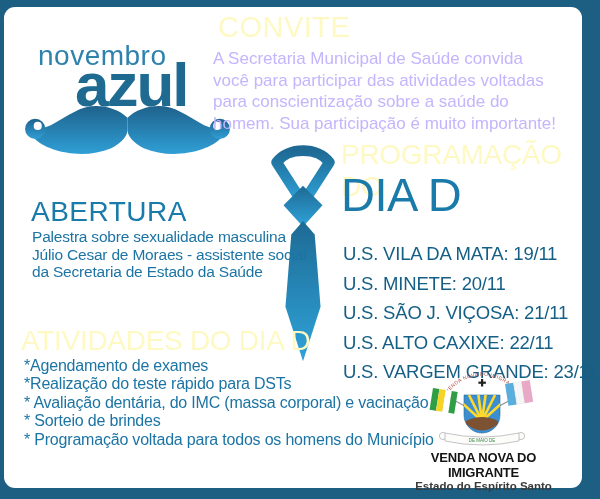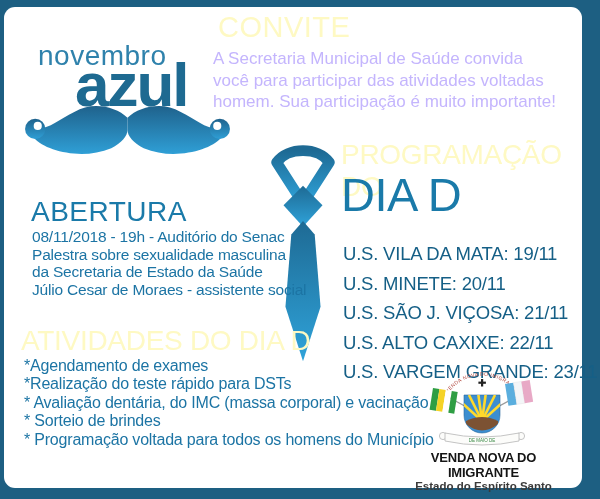--- a/index.html
+++ b/index.html
@@ -70,20 +70,21 @@
       <circle cx="15" cy="24" r="10"></circle>
     </g>
     <circle cx="194.5" cy="21" r="4" fill="#ffffff"></circle>
     <circle cx="17.5" cy="21" r="4" fill="#ffffff"></circle>
   </svg>
 
   <div class="abs convite-title">CONVITE</div>
   <div class="abs convite-body">
     <div>A Secretaria Municipal de Saúde convida</div>
     <div>você para participar das atividades voltadas</div>
+    <div>para conscientização sobre a saúde do</div>
     <div>homem. Sua participação é muito importante!</div>
   </div>
 
   <svg class="abs tie" width="78" height="232" viewBox="0 0 80 232">
     <defs>
       <linearGradient id="tg" x1="0" y1="0" x2="0" y2="1">
         <stop offset="0" stop-color="#1e6a94"></stop>
         <stop offset="1" stop-color="#2fa3da"></stop>
       </linearGradient>
     </defs>
@@ -98,24 +99,23 @@
   <div class="abs schedule">
     <div>U.S. VILA DA MATA: 19/11</div>
     <div>U.S. MINETE: 20/11</div>
     <div>U.S. SÃO J. VIÇOSA: 21/11</div>
     <div>U.S. ALTO CAXIXE: 22/11</div>
     <div>U.S. VARGEM GRANDE: 23/11</div>
   </div>
 
   <div class="abs abertura-title">ABERTURA</div>
   <div class="abs abertura-body">
-    <div>08/11/2018 - 19h - Auditório do Senac</div>
     <div>Palestra sobre sexualidade masculina</div>
+    <div>Júlio Cesar de Moraes - assistente social</div>
     <div>da Secretaria de Estado da Saúde</div>
-    <div>Júlio Cesar de Moraes - assistente social</div>
   </div>
 
   <div class="abs ativ-title">ATIVIDADES DO DIA D</div>
   <div class="abs ativ-list">
     <div>*Agendamento de exames</div>
     <div>*Realização do teste rápido para DSTs</div>
     <div>* Avaliação dentária, do IMC (massa corporal) e vacinação</div>
     <div>* Sorteio de brindes</div>
     <div>* Programação voltada para todos os homens do Município</div>
   </div>

